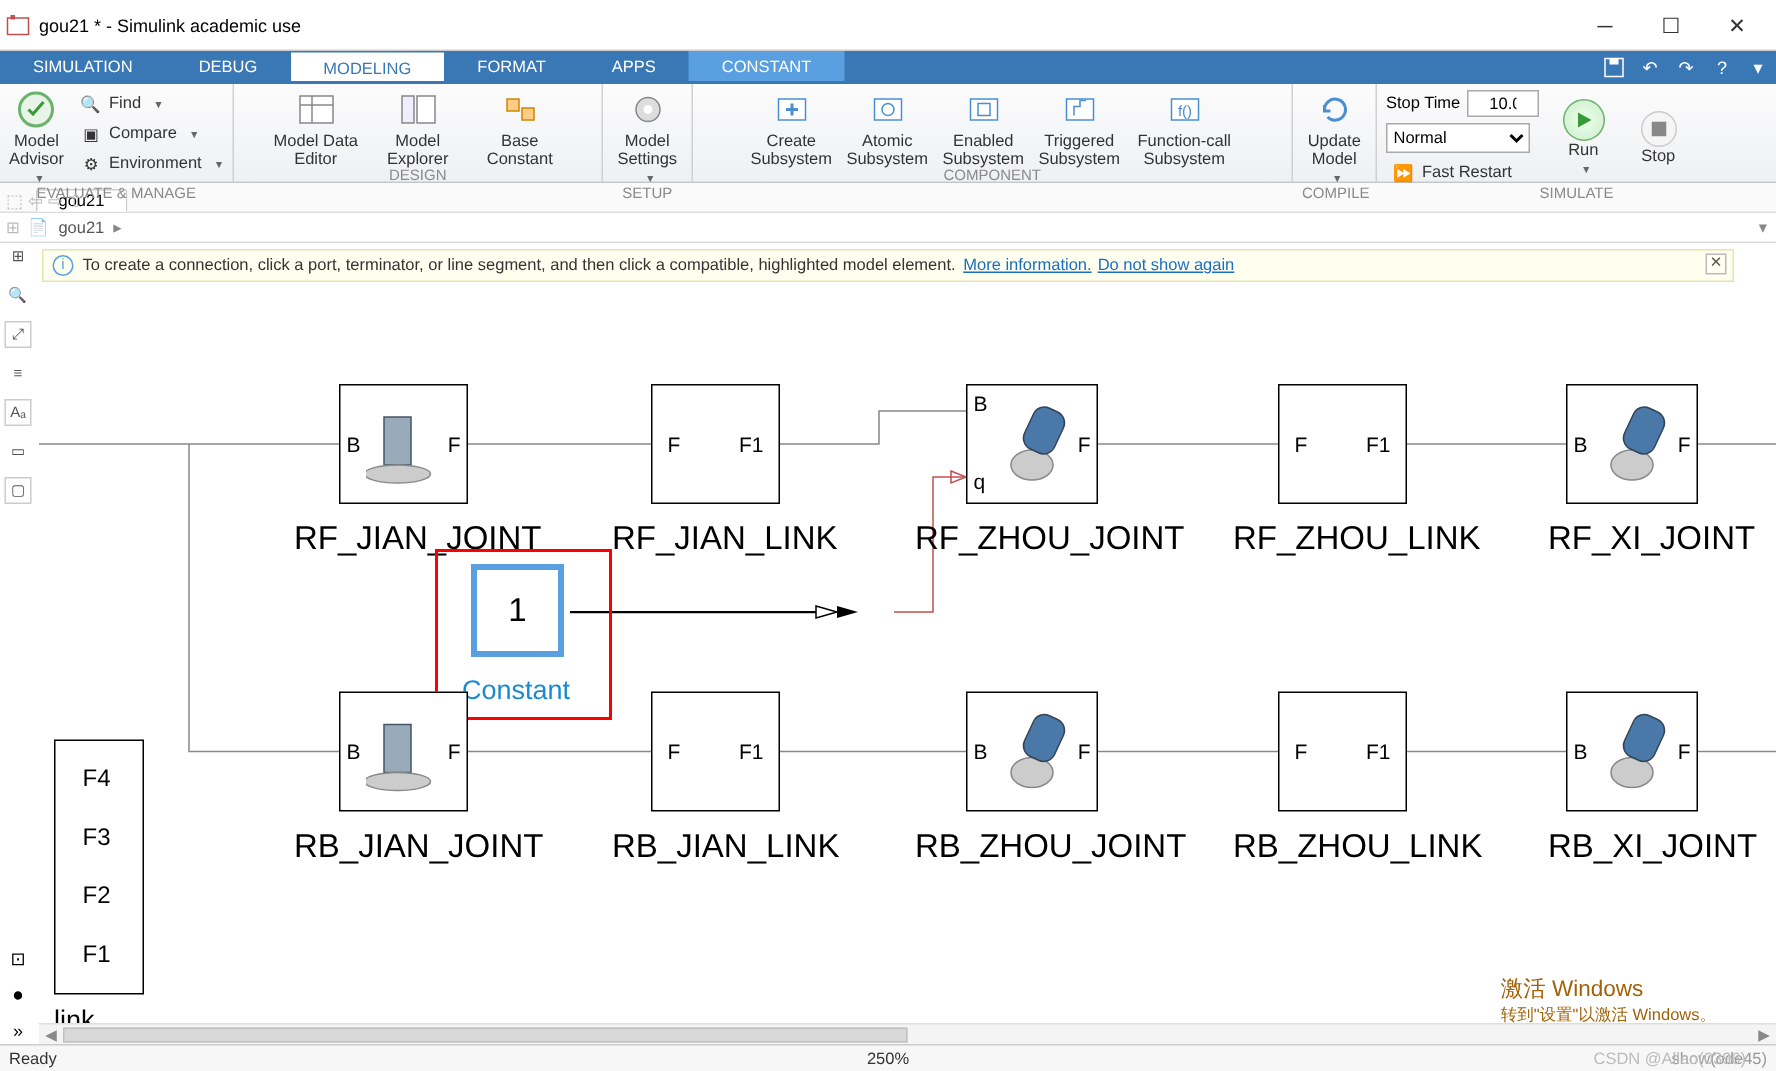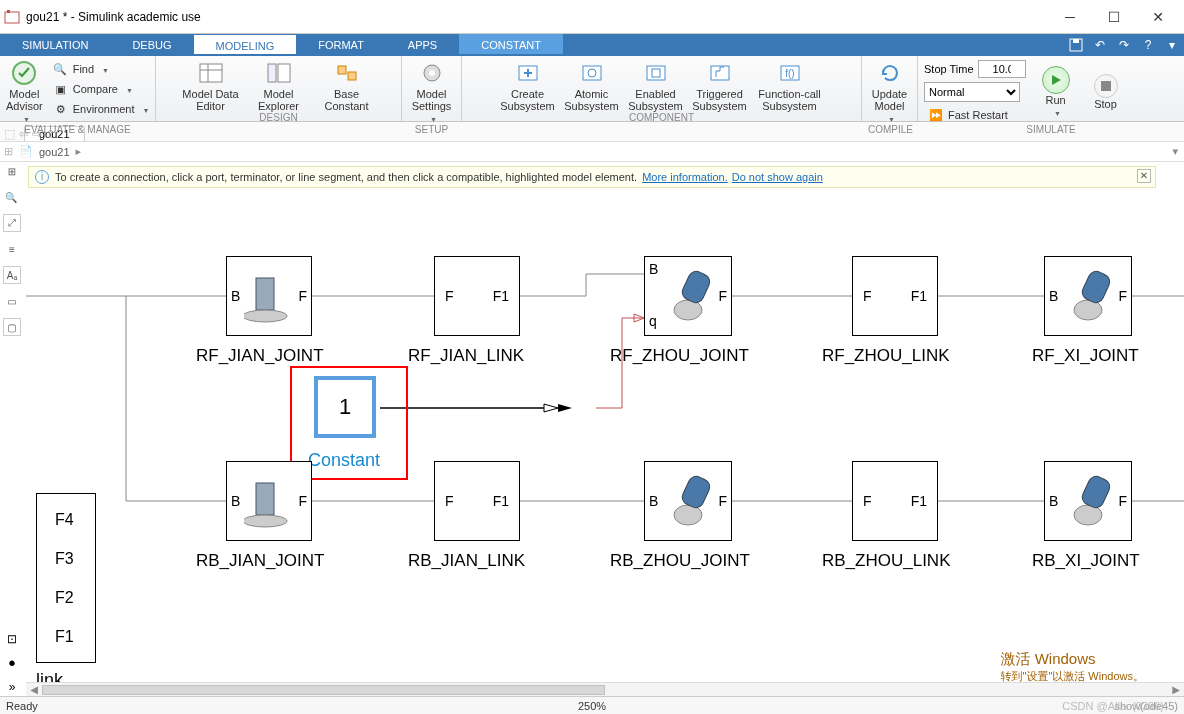--- a/index.html
+++ b/index.html
@@ -53,21 +53,21 @@
 .leftrail{position:absolute;left:0;top:158px;width:24px;display:flex;flex-direction:column;align-items:center;gap:8px;padding-top:4px;}
 .leftrail .li{width:18px;height:18px;border:1px solid #ccc;display:flex;align-items:center;justify-content:center;font-size:10px;color:#555;cursor:pointer;}
 .leftrail .li.noborder{border:none;}
 .leftrail-bottom{position:absolute;left:0;bottom:20px;width:24px;display:flex;flex-direction:column;align-items:center;gap:10px;}
 
 
 .canvas-wrap{position:absolute;left:26px;right:0;top:196px;bottom:18px;overflow:hidden;background:#fff;}
 .canvas{position:absolute;left:0;top:0;width:1180px;height:520px;}
 .block{position:absolute;border:1px solid #000;background:#fff;display:flex;align-items:center;justify-content:center;}
 .block .ptext{position:absolute;font-size:14px;color:#000;}
-.blabel{position:absolute;font-size:17px;color:#000;white-space:nowrap;text-align:center;}
+.blabel{position:absolute;font-size:22px;color:#000;white-space:nowrap;text-align:center;}
 svg.wires{position:absolute;left:0;top:0;width:100%;height:100%;pointer-events:none;}
 .constant-sel{position:absolute;border:2px solid red;}
 .csb{position:absolute;border:4px solid #5aa0e0;background:#fff;display:flex;align-items:center;justify-content:center;font-size:22px;}
 .csl{position:absolute;font-size:18px;color:#1a8ad0;}
 
 
 .prism svg, .joint svg { display:block; }
 .sideblock{position:absolute;border:1px solid #000;background:#fff;font-size:16px;display:flex;align-items:center;padding-left:18px;}
 
 

